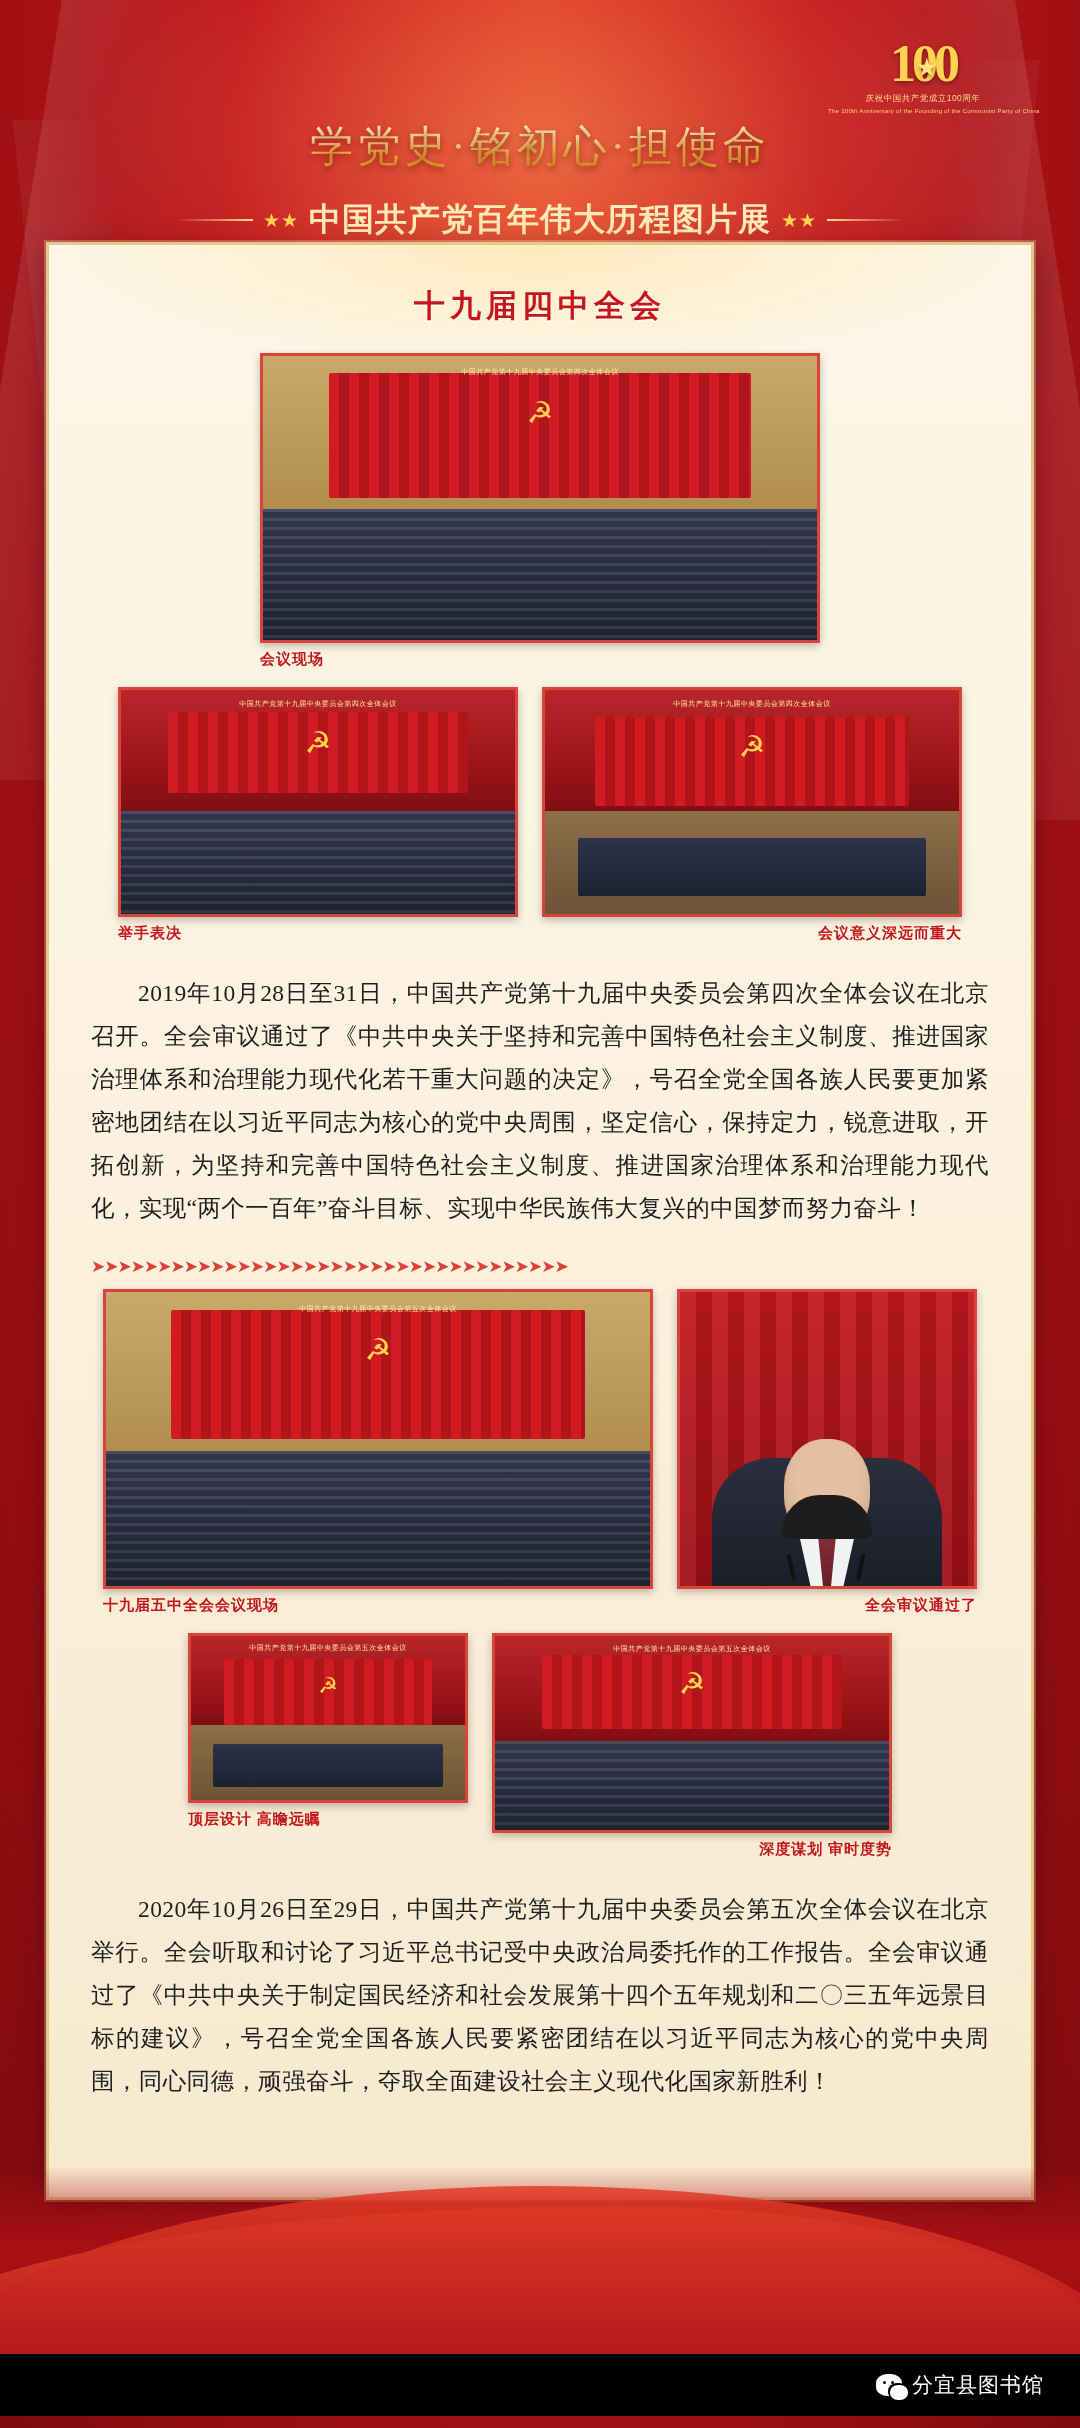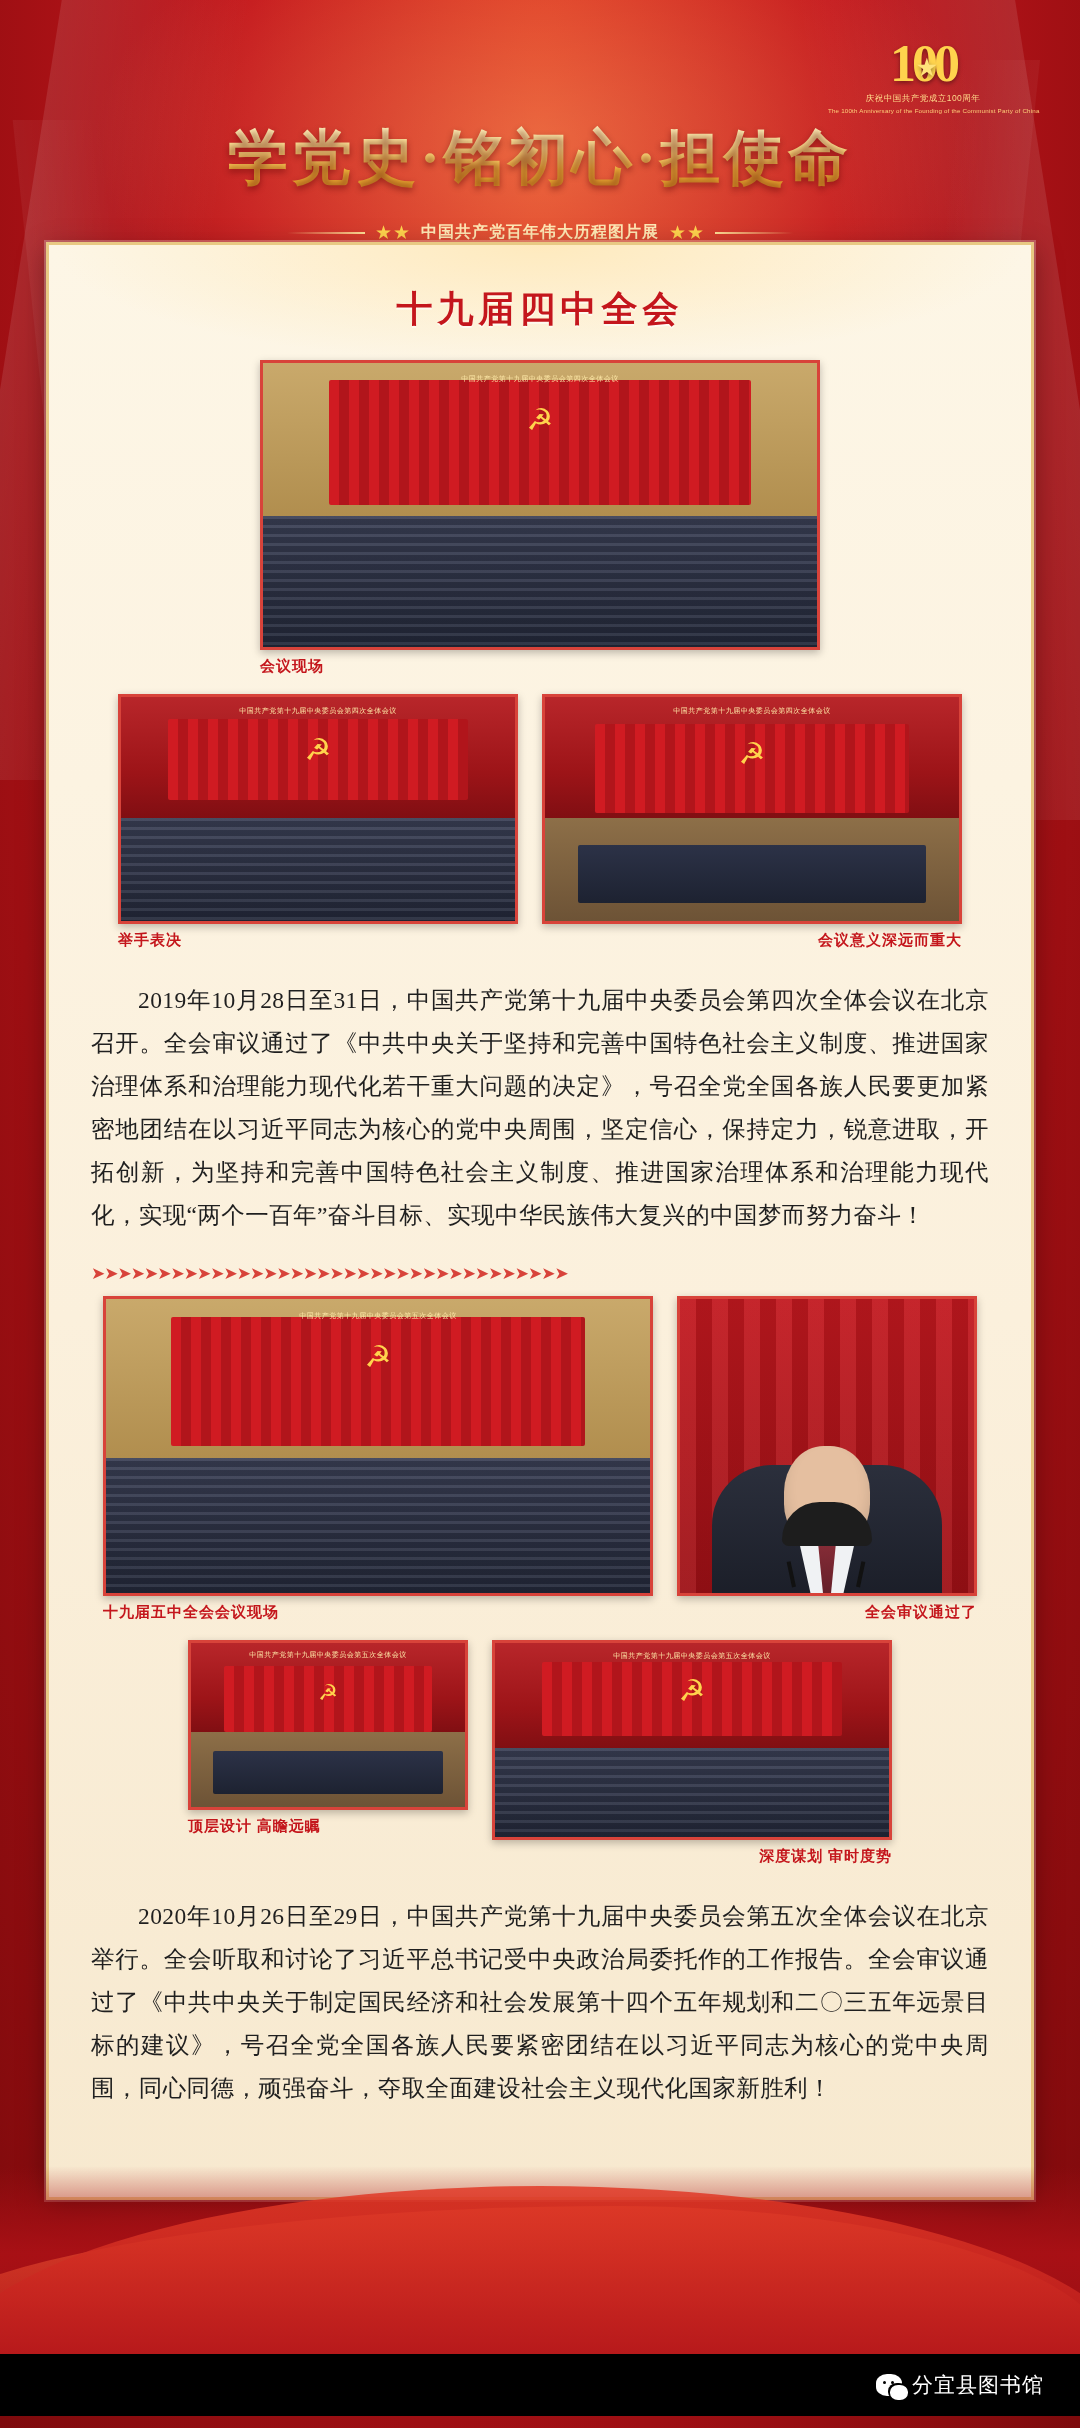--- a/index.html
+++ b/index.html
@@ -60,40 +60,40 @@
   }
   .emblem .en {
     font-size: 6.2px; color: #ffcf7a; letter-spacing: .2px; margin-top: 2px;
     white-space: nowrap;
   }
 
   
   .title-wrap { position: absolute; left: 0; right: 0; top: 118px; text-align: center; }
   .main-title {
     font-family: "Liberation Serif", serif;
-    font-weight: bold;
-    font-size: 60px;
+    font-weight: normal;
+    font-size: 43px;
     letter-spacing: 4px;
     background: linear-gradient(180deg, #fff6cf 0%, #ffe08a 38%, #f2b43c 64%, #d98e1e 100%);
     -webkit-background-clip: text;
     background-clip: text;
     color: transparent;
     text-shadow: 0 3px 6px rgba(80,0,0,0.45);
   }
   .subtitle-row {
     margin-top: 22px;
     display: flex; align-items: center; justify-content: center; gap: 10px;
     color: #ffe6a8;
   }
   .rule { width: 78px; height: 2px; background: linear-gradient(90deg, rgba(255,220,140,0), #ffdf96); }
   .rule.right { background: linear-gradient(270deg, rgba(255,220,140,0), #ffdf96); }
   .stars { color: #ffd34d; font-size: 19px; letter-spacing: 1px; }
   .subtitle {
     font-family: "Liberation Serif", serif;
-    font-size: 16px; font-weight: bold; color: #ffe9b6; letter-spacing: 1px;
+    font-size: 32px; font-weight: bold; color: #ffe9b6; letter-spacing: 1px;
   }
 
   
   .panel {
     position: absolute;
     left: 46px; top: 242px; width: 988px; height: 1958px;
     background: linear-gradient(180deg, #fdf6e6 0%, #fbf0dc 55%, #f7e9cf 100%);
     border: 3px solid #e8c983;
     box-shadow: 0 0 0 2px rgba(255,255,255,0.25), 0 8px 26px rgba(0,0,0,0.35);
     padding: 34px 42px;
@@ -102,21 +102,21 @@
     content: ""; position: absolute; left: 0; right: 0; top: 0; height: 120px;
     background: radial-gradient(ellipse at 50% 0%, rgba(255,231,180,0.8), rgba(255,231,180,0) 70%);
     pointer-events: none;
   }
 
   .section-title {
     position: relative;
     text-align: center;
     font-family: "Liberation Serif", serif;
     font-weight: bold;
-    font-size: 36px;
+    font-size: 31px;
     letter-spacing: 5px;
     color: #c4161c;
     text-shadow: 0 2px 0 rgba(255,255,255,0.6);
     margin: 6px 0 26px;
   }
 
   .grid { width: 100%; }
   .row { display: flex; justify-content: center; gap: 24px; margin-bottom: 18px; }
   .figure { position: relative; }
   .photo {

